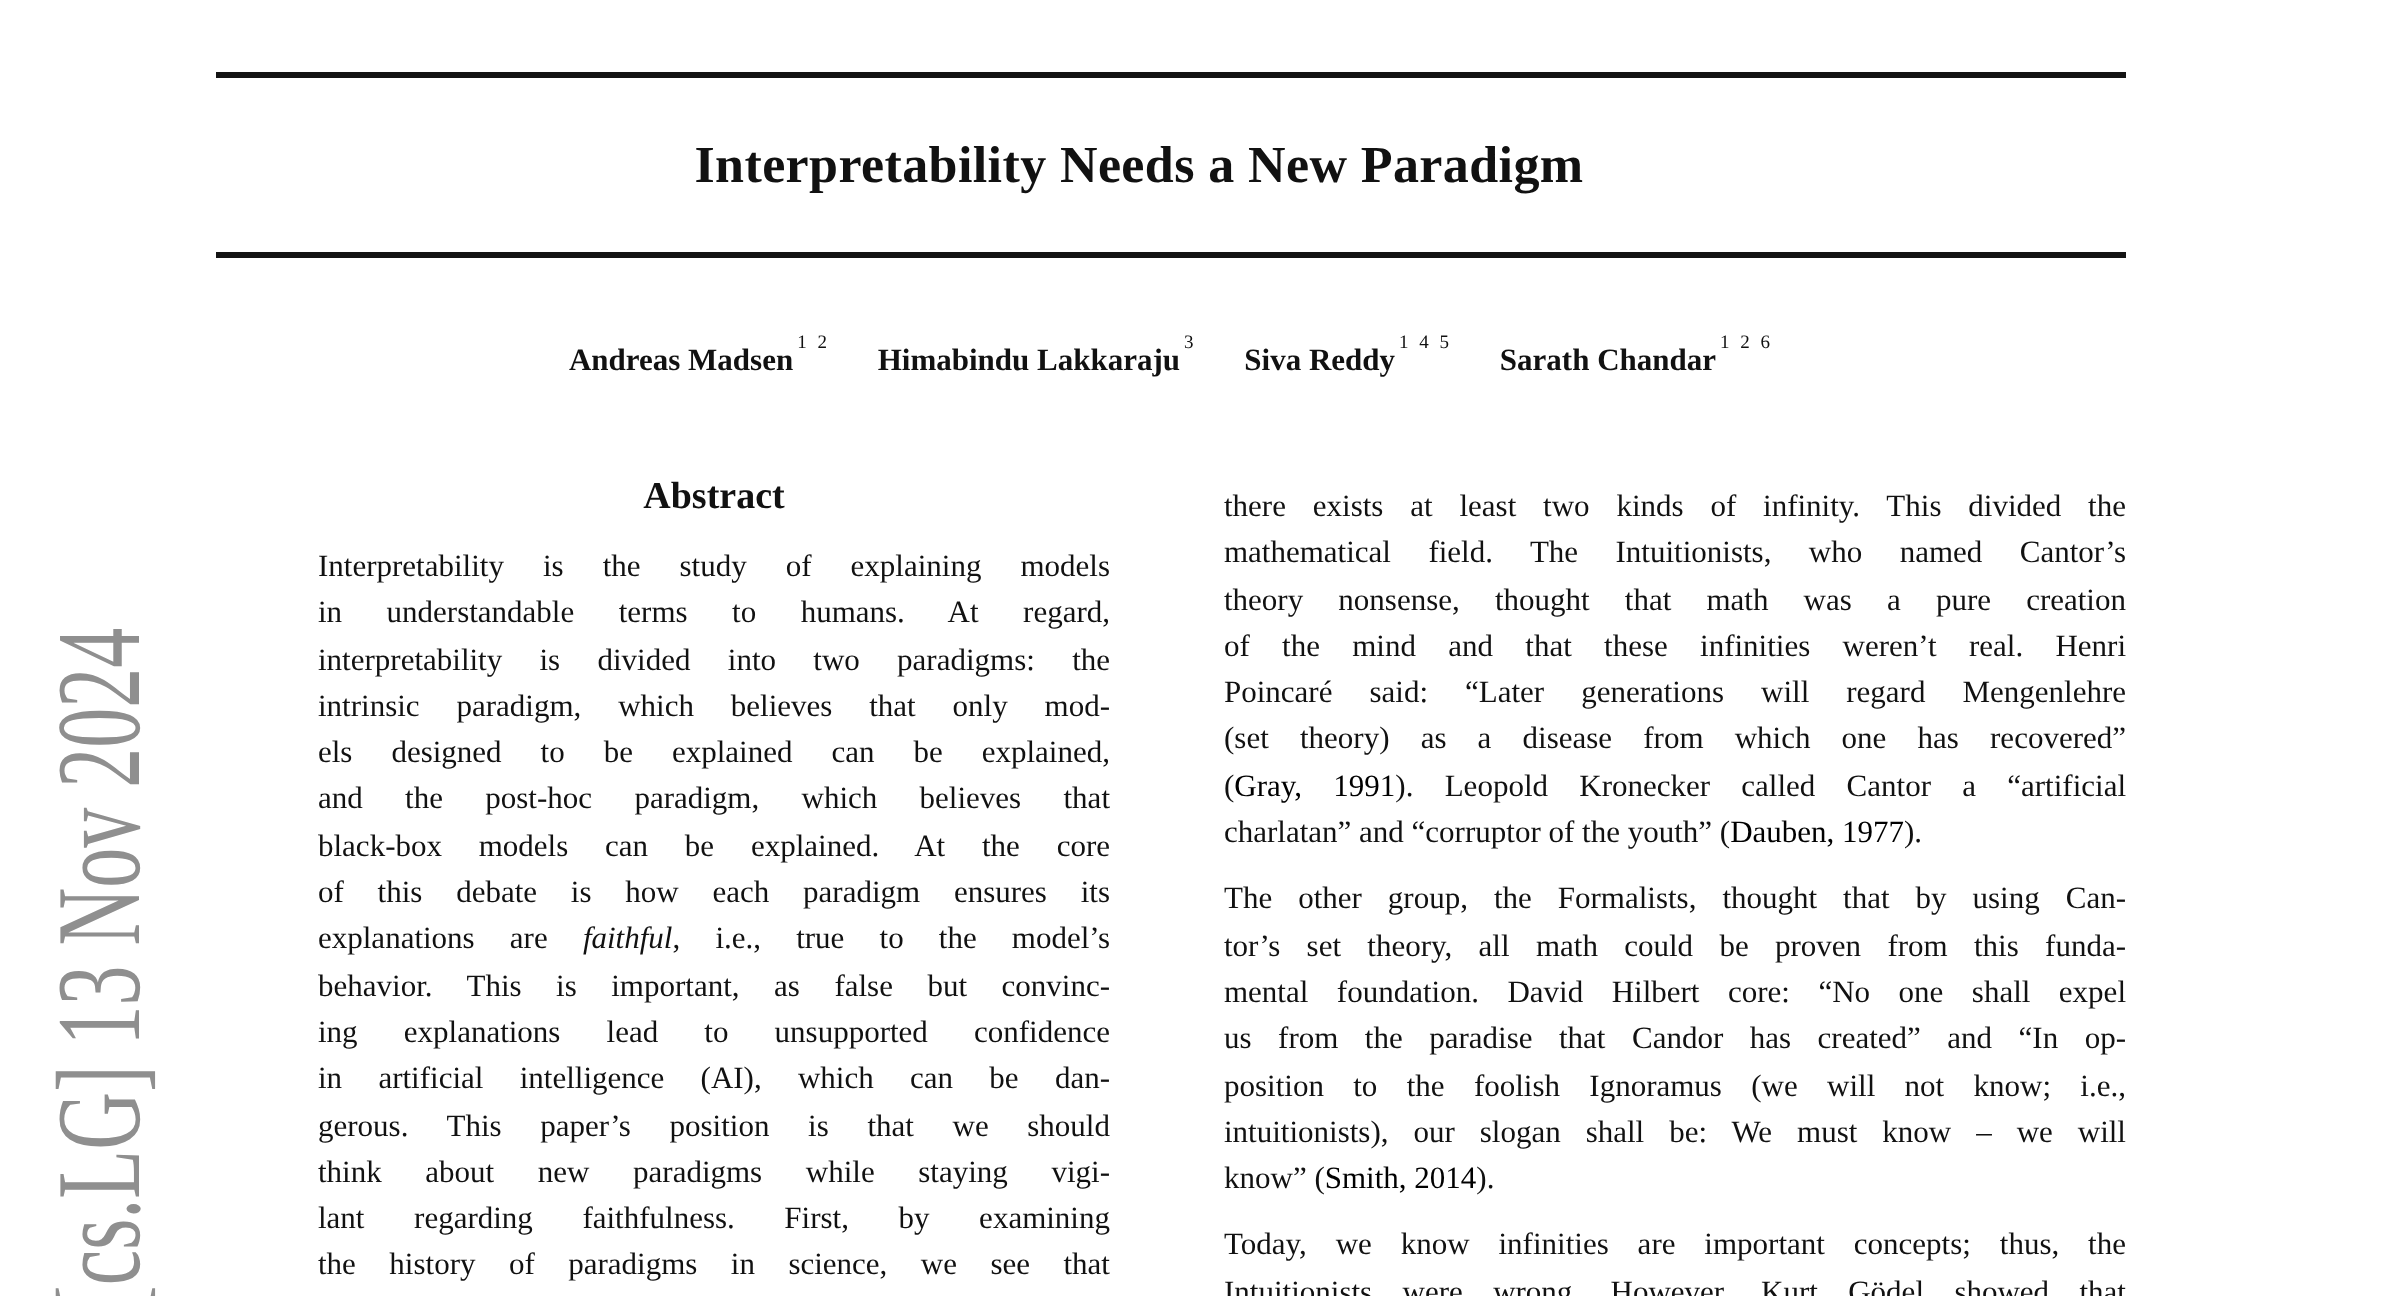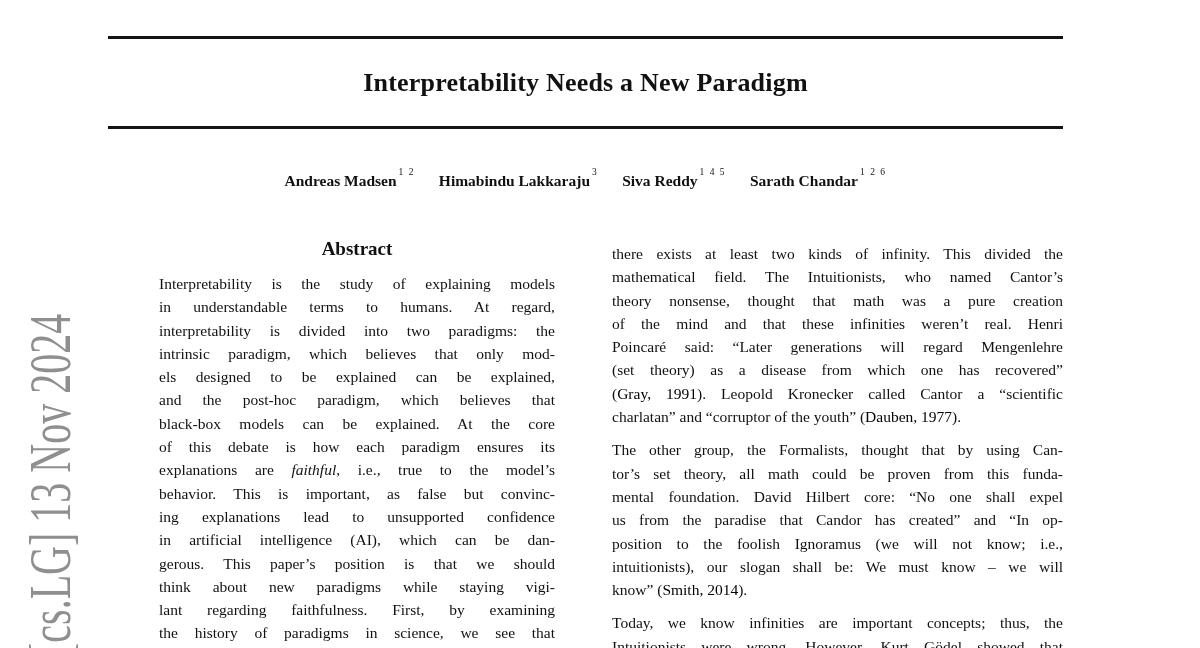--- a/index.html
+++ b/index.html
@@ -4,21 +4,21 @@
 <style>
   html,body{margin:0;padding:0;}
   .page{
     position:relative;width:1200px;height:648px;background:#ffffff;
     overflow:hidden;font-family:"Liberation Serif","DejaVu Serif",serif;color:#111111;
   }
   .rule{position:absolute;left:108px;width:955px;height:2.6px;background:#141414;}
   .rule-top{top:36px;}
   .rule-mid{top:126px;}
   .paper-title{
-    position:absolute;left:108px;top:68px;width:955px;text-align:center;
+    position:absolute;left:92px;top:68px;width:955px;text-align:center;
     font-size:26px;font-weight:bold;letter-spacing:.2px;
   }
   .authors{
     position:absolute;left:108px;top:172px;width:955px;text-align:center;
     font-size:15.5px;font-weight:bold;
   }
   .author{margin:0 10px;white-space:nowrap;}
   .author sup{font-weight:normal;font-size:9.5px;letter-spacing:1.5px;margin-left:2px;position:relative;top:-5px;}
   .left-col{position:absolute;left:142px;top:238px;width:430px;}
   .abstract-heading{text-align:center;font-size:19px;font-weight:bold;margin:0 0 12px 0;}
@@ -79,21 +79,21 @@
   </div>
 
   <div class="right-col" id="right-col">
       <div class="para">
         <div class="tline j"><span>there exists at least two kinds of infinity. This divided the</span></div>
         <div class="tline j"><span>mathematical field. The Intuitionists, who named Cantor’s</span></div>
         <div class="tline j"><span>theory nonsense, thought that math was a pure creation</span></div>
         <div class="tline j"><span>of the mind and that these infinities weren’t real.  Henri</span></div>
         <div class="tline j"><span>Poincaré said: “Later generations will regard Mengenlehre</span></div>
         <div class="tline j"><span>(set theory) as a disease from which one has recovered”</span></div>
-        <div class="tline j"><span>(</span><span class="cite">Gray, 1991</span><span>). Leopold Kronecker called Cantor a “scientific</span></div>
+        <div class="tline j"><span>(</span><span class="cite">Gray, 1991</span><span>). Leopold Kronecker called Cantor a “artificial</span></div>
         <div class="tline"><span>charlatan” and “corruptor of the youth” (</span><span class="cite">Dauben, 1977</span><span>).</span></div>
       </div>
       <div class="para">
         <div class="tline j"><span>The other group, the Formalists, thought that by using Can-</span></div>
         <div class="tline j"><span>tor’s set theory, all math could be proven from this funda-</span></div>
         <div class="tline j"><span>mental foundation. David Hilbert core: “No one shall expel</span></div>
         <div class="tline j"><span>us from the paradise that Candor has created” and “In op-</span></div>
         <div class="tline j"><span>position to the foolish Ignoramus (we will not know; i.e.,</span></div>
         <div class="tline j"><span>intuitionists), our slogan shall be: We must know – we will</span></div>
         <div class="tline"><span>know” (</span><span class="cite">Smith, 2014</span><span>).</span></div>

